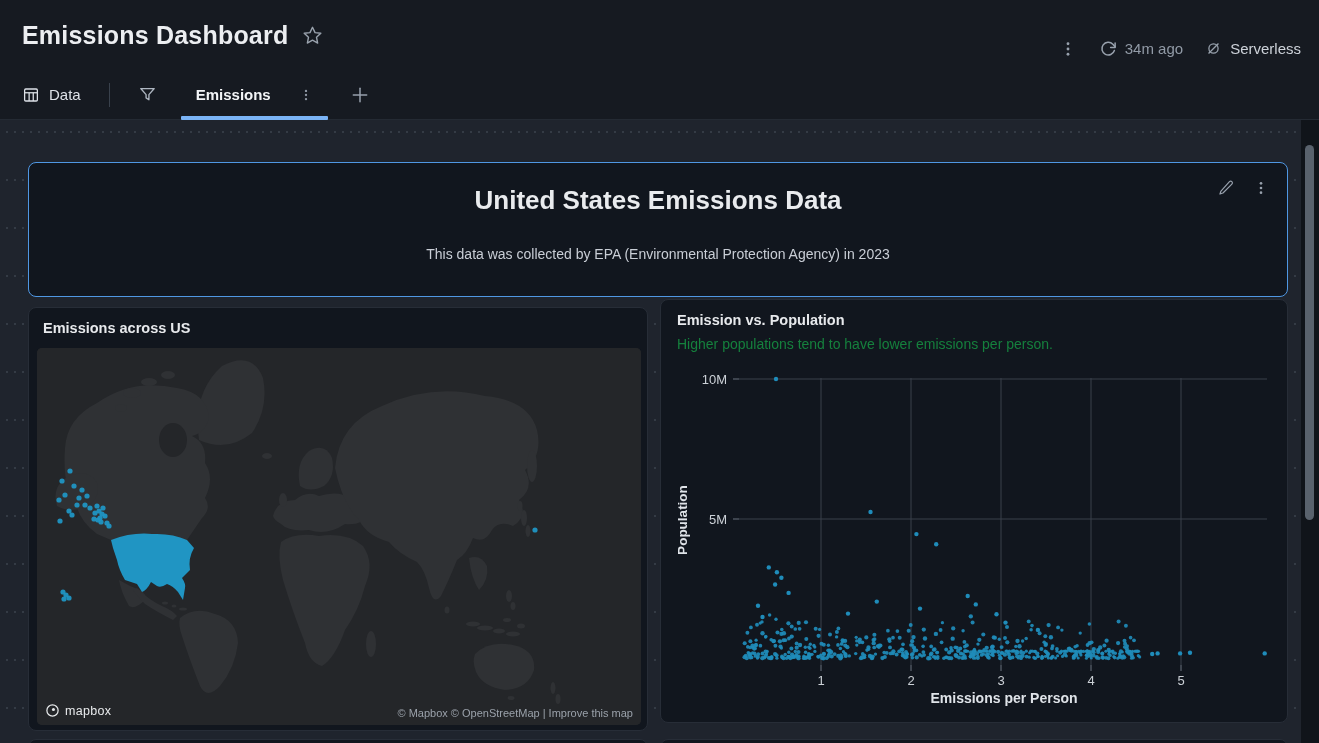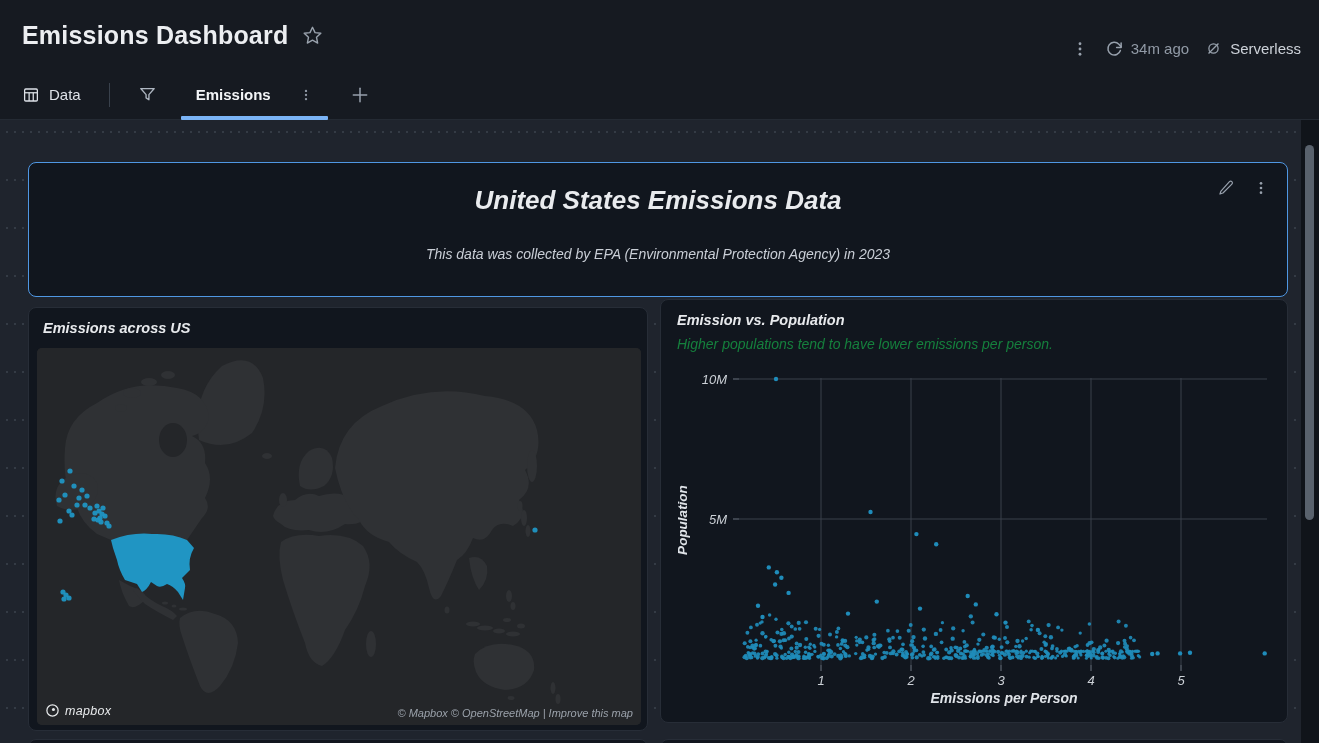--- a/index.html
+++ b/index.html
@@ -4,42 +4,42 @@
 <style>
   * { box-sizing: border-box; margin: 0; padding: 0; }
   html,body { width:1319px; height:743px; overflow:hidden; background:#161a21;
     font-family:"Liberation Sans", sans-serif; -webkit-font-smoothing:antialiased; }
 
   
   .app-header { height:70px; display:flex; align-items:center; padding:0 18px 0 22px;
     background:#161a21; overflow:hidden; white-space:nowrap; }
   .app-title { font-size:25px; font-weight:bold; color:#eceef1; letter-spacing:.2px;text-align:right; }
   .star-btn { margin-left:14px; color:#9aa3ae; display:flex; align-items:center; cursor:pointer; }
-  .header-right { margin-left:auto; display:flex; align-items:center; gap:16px; color:#919aa6;
+  .header-right { margin-left:auto; display:flex; align-items:center; gap:22px; color:#919aa6;
     font-size:15px; flex:0 0 auto;margin-top:27px; }
   .hr-item { display:flex; align-items:center; gap:8px; }
   .icon-btn { display:flex; align-items:center; justify-content:center; color:#98a1ad; cursor:pointer; }
 
   
   .tab-bar { height:50px; display:flex; align-items:stretch; padding-left:22px;
     background:#161a21; border-bottom:1px solid #242a33; position:relative;text-align:center; }
   .tb-item { display:flex; align-items:center; gap:9px; color:#dde1e7; font-size:15px; cursor:pointer; }
   .tb-divider { width:1px; height:24px; background:#39414c; align-self:center; margin:0 28px; }
   .filter-btn { display:flex; align-items:center; color:#aeb6c1; margin-right:24px; cursor:pointer; }
   .page-tab { position:relative; display:flex; align-items:center; gap:28px; padding:0 15px;
     font-size:15px; font-weight:bold; color:#f3f5f7; cursor:pointer; }
   .page-tab .underline { position:absolute; left:0; right:0; bottom:-1px; height:4px;
     background:#7ab3f5; border-radius:1px; }
   .tab-kebab { color:#8f98a4; display:flex; align-items:center; cursor:pointer; }
   .add-tab { display:flex; align-items:center; margin-left:22px; color:#97a0ac; cursor:pointer; }
 
   
   .canvas { position:relative; width:1319px; height:623px; overflow:hidden; background:#1f242d;
     background-image:radial-gradient(circle, #343b45 1px, transparent 1.4px);
-    background-size:8px 48px; background-position:3px 36px;font-style:italic; }
+    background-size:8px 48px; background-position:3px 36px; }
 
   .card { position:absolute; background:#11161e; border:1px solid #272d37; border-radius:8px; }
   .card.selected { border:1px solid #4f97e3; }
 
   
   .text-widget { left:28px; top:42px; width:1260px; height:135px; text-align:center; }
   .tw-title { margin-top:22px; font-size:26px; font-weight:bold; color:#e9ebee; }
   .tw-sub { margin-top:30px; font-size:14px; color:#c9ced6; }
   .tw-actions { position:absolute; top:16px; right:18px; display:flex; gap:18px; color:#a8b0bb; }
 

